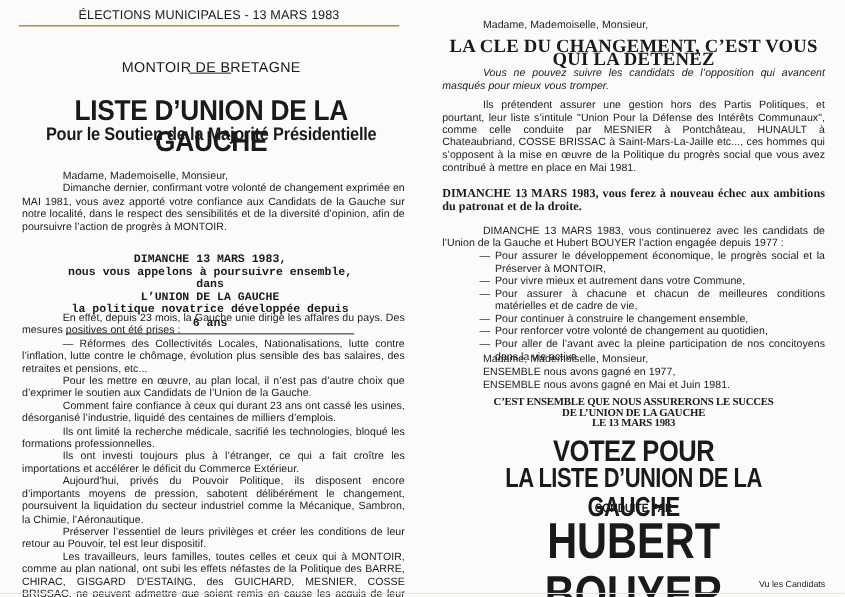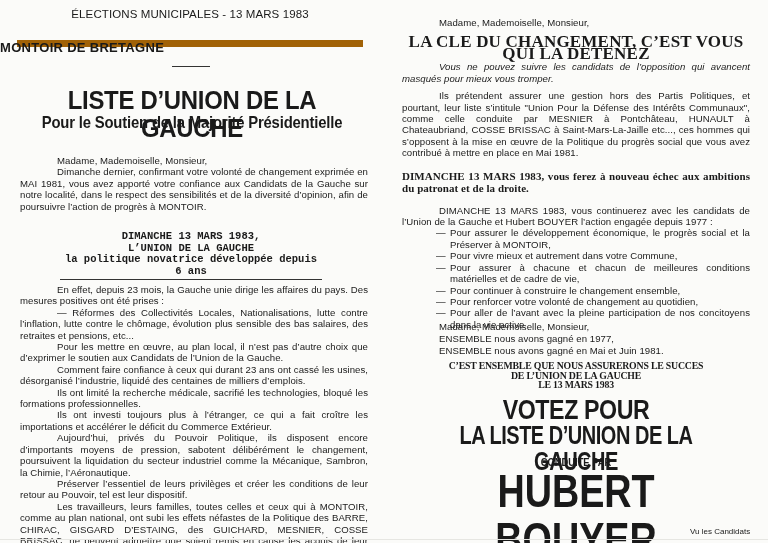--- a/index.html
+++ b/index.html
@@ -10,25 +10,25 @@
     font-family: "Liberation Sans", sans-serif;
     position: relative;
   }
   .page { position: absolute; top: 0; width: 384px; height: 543px; box-sizing: border-box; }
   .left { left: 0; padding: 0 16px 0 20px; }
   .right { left: 384px; padding: 0 20px 0 18px; }
 
   .topline {
     position: absolute; left: 17px; width: 346px; top: 8px;
     text-align: center; font-size: 11.5px; letter-spacing: 0.1px;
-    border-bottom: 7px solid #a16207; padding-bottom: 20px;
+    border-bottom: 1px solid #a16207; padding-bottom: 3px;
   }
   .town {
-    position: absolute; left: 0; width: 384px; top: 40px;
-    text-align: left; font-weight: bold; font-size: 13px; letter-spacing: 0.3px;
+    position: absolute; left: 0; width: 384px; top: 53px;
+    text-align: center; font-weight: normal; font-size: 13px; letter-spacing: 0.3px;
   }
   .town-rule { position: absolute; left: 172px; width: 38px; top: 66px; border-top: 1px solid #333; }
   .title {
     position: absolute; left: 0; width: 384px; top: 86px;
     text-align: center; font-family: "Liberation Sans Narrow", "Liberation Sans", sans-serif;
     font-weight: bold; font-size: 26px; line-height: 28px;
     transform: scaleX(0.92); transform-origin: center; letter-spacing: -0.3px;
   }
   .subtitle {
     position: absolute; left: 0; width: 384px; top: 113px;
@@ -101,20 +101,21 @@
   <div class="title">LISTE D’UNION DE LA GAUCHE</div>
   <div class="subtitle">Pour le Soutien de la Majorité Présidentielle</div>
 
   <div class="blk body-text" style="left:20px; width:348px; top:155px;">
     <p class="p indent">Madame, Mademoiselle, Monsieur,</p>
     <p class="p indent">Dimanche dernier, confirmant votre volonté de changement exprimée en MAI 1981, vous avez apporté votre confiance aux Candidats de la Gauche sur notre localité, dans le respect des sensibilités et de la diversité d’opinion, afin de poursuivre l’action de progrès à MONTOIR.</p>
   </div>
 
   <div class="callout">
     <div>DIMANCHE 13 MARS 1983,</div>
+    <div>nous vous appelons à poursuivre ensemble, dans</div>
     <div>L’UNION DE LA GAUCHE</div>
     <div>la politique novatrice développée depuis 6 ans</div>
   </div>
 
   <div class="blk body-text" style="left:20px; width:348px; top:284px;">
     <p class="p indent">En effet, depuis 23 mois, la Gauche unie dirige les affaires du pays. Des mesures positives ont été prises :</p>
     <p class="p indent">— Réformes des Collectivités Locales, Nationalisations, lutte contre l’inflation, lutte contre le chômage, évolution plus sensible des bas salaires, des retraites et pensions, etc...</p>
     <p class="p indent">Pour les mettre en œuvre, au plan local, il n’est pas d’autre choix que d’exprimer le soutien aux Candidats de l’Union de la Gauche.</p>
     <p class="p indent">Comment faire confiance à ceux qui durant 23 ans ont cassé les usines, désorganisé l’industrie, liquidé des centaines de milliers d’emplois.</p>
     <p class="p indent">Ils ont limité la recherche médicale, sacrifié les technologies, bloqué les formations professionnelles.</p>

